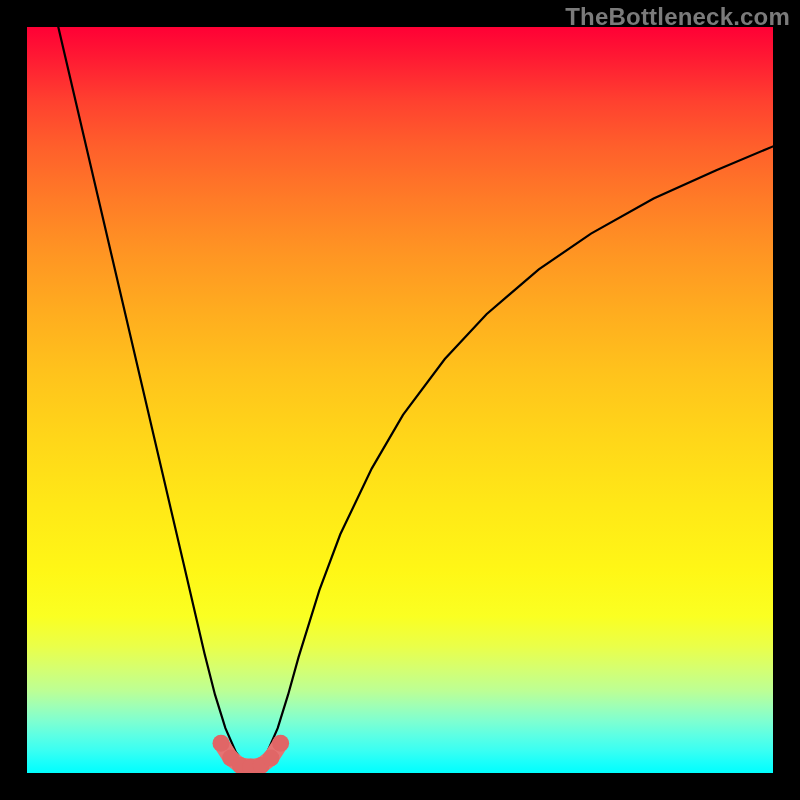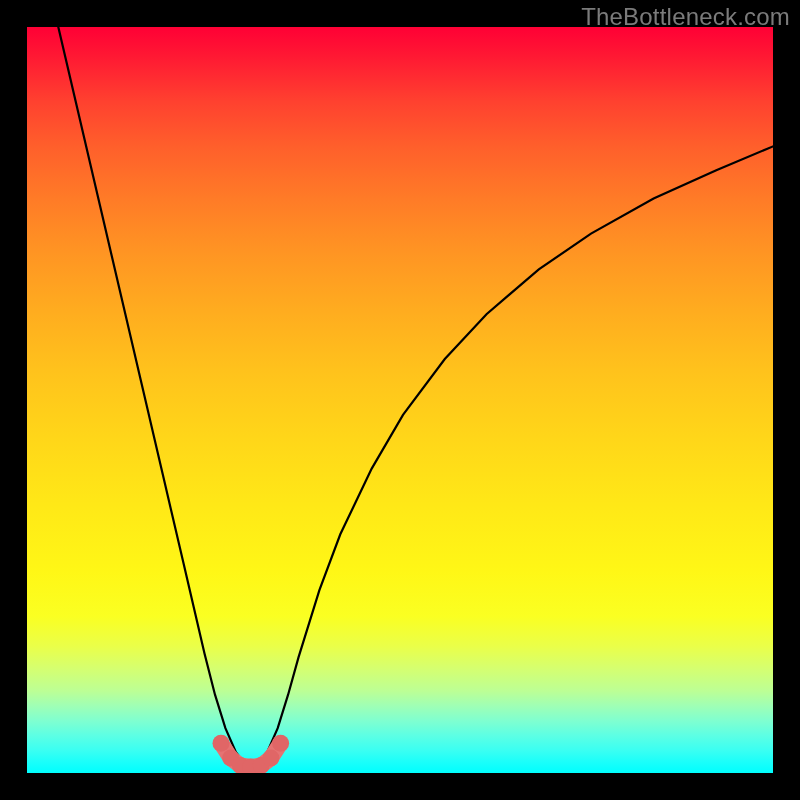--- a/index.html
+++ b/index.html
@@ -55,20 +55,21 @@
     height: 746px;
   }
   .watermark {
     position: absolute;
     top: 3px;
     right: 10px;
     color: #7b7b7b;
     font-size: 24px;
     font-family: Arial, sans-serif;
     letter-spacing: 0.2px;
+    font-weight: bold;
   }
 </style>
 </head>
 <body>
 
 <div class="chart-container">
   <div class="plot-area">
     <svg class="curve-svg" viewBox="0 0 746 746">
       <path d="M31.3 0.0 L52.2 89.5 L73.1 179.0 L94.0 268.6 L114.9 358.1 L135.8 447.6 L156.7 537.1 L177.5 626.6 L188.0 667.7 L198.4 701.2 L208.9 725.1 L216.3 734.8 L223.8 738.5 L231.3 734.8 L240.2 725.1 L250.7 701.2 L261.1 667.7 L271.5 630.4 L292.4 563.2 L313.3 507.3 L344.7 441.6 L376.0 387.9 L417.8 332.0 L459.5 287.2 L511.8 242.4 L564.0 206.6 L626.6 171.6 L689.3 143.2 L746.0 119.4" id="curve-path" fill="none" stroke="#000" stroke-width="2.2" stroke-linecap="round"></path>
       <g id="min-markers">

